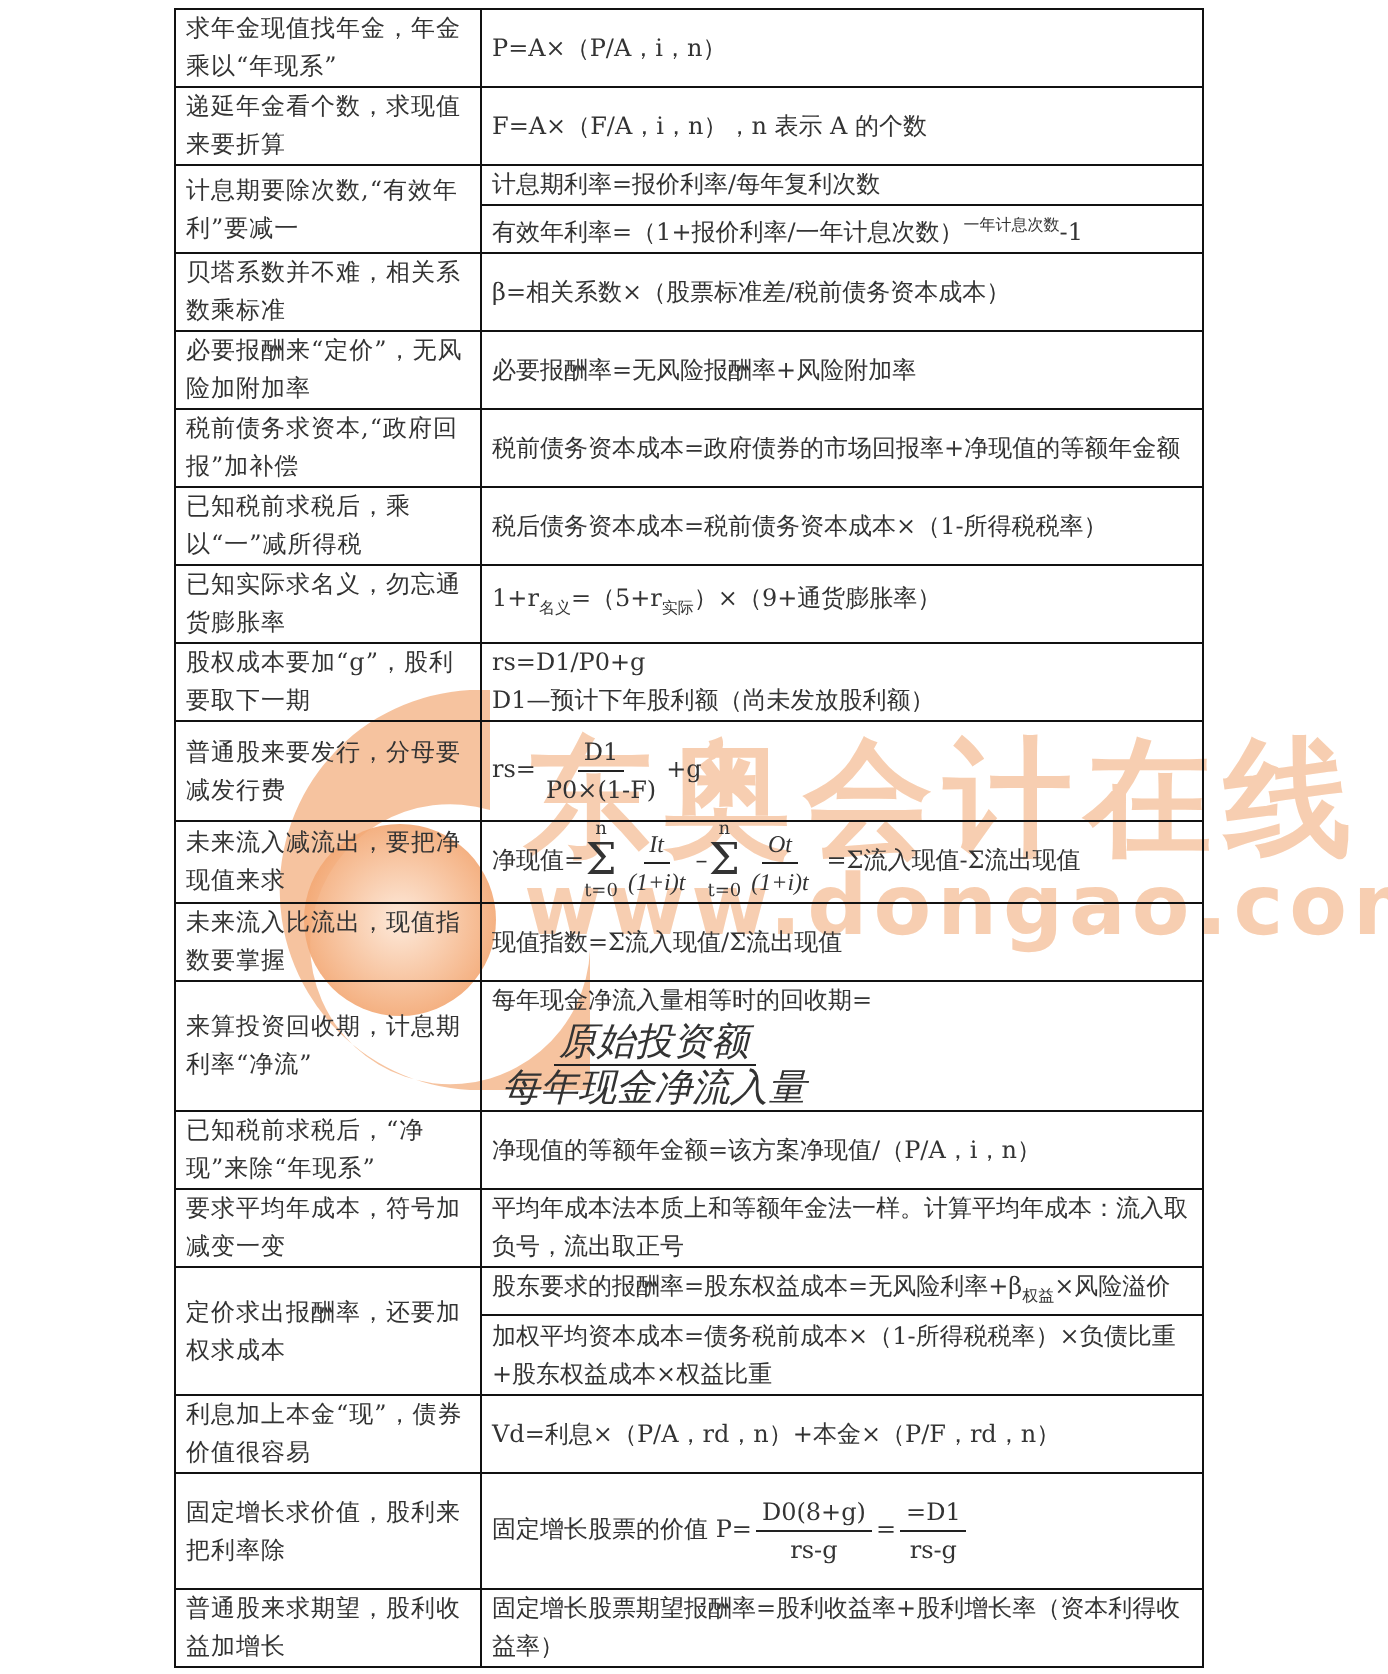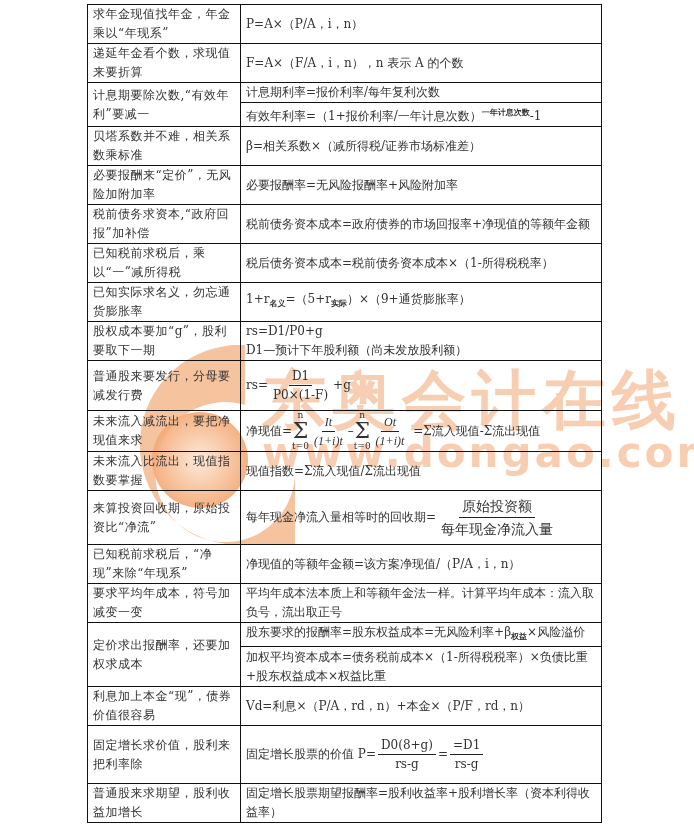--- a/index.html
+++ b/index.html
@@ -15,24 +15,24 @@
             line-height:1; white-space:nowrap; }
   table.formulas { position:absolute; left:87px; top:4px; width:515px; border-collapse:collapse;
                    z-index:1; table-layout:fixed; }
   table.formulas td { border:1.5px solid #111; padding:0 5px; font-size:12px; line-height:19px;
                       vertical-align:middle; background:transparent; color:#333; }
   td.mnemonic { width:142px; letter-spacing:0.5px; }
   td.formula { }
   .frac { display:inline-flex; flex-direction:column; align-items:center; vertical-align:middle; margin:0 2px; }
   .frac .num { border-bottom:1px solid #222; padding:0 3px; line-height:18px; }
   .frac .den { padding:0 3px; line-height:18px; }
-  .frac.big .num, .frac.big .den { font-size:14px; line-height:22px; }
+  .frac.big .num, .frac.big .den { font-size:19px; line-height:22px;font-style:italic; }
   .sigma { display:inline-flex; flex-direction:column; align-items:center; vertical-align:middle; font-size:9px; line-height:9px; }
   .sigma .s { font-size:22px; line-height:22px; }
-  sub, sup { font-size:8px;font-weight:bold; }
+  sub, sup { font-size:8px; }
   .it { font-style:italic;font-family:Liberation Serif, serif; }
 </style>
 </head>
 <body>
 
 <svg class="watermark wm-logo" viewBox="0 0 200 200">
   <defs>
     <radialGradient id="g1" cx="50%" cy="50%" r="50%">
       <stop offset="0%" stop-color="#fde7d6"></stop>
       <stop offset="100%" stop-color="#f3a874"></stop>
@@ -56,21 +56,21 @@
   </tr>
   <tr style="height:19px">
     <td class="mnemonic" rowspan="2">计息期要除次数,“有效年利”要减一</td>
     <td class="formula">计息期利率=报价利率/每年复利次数</td>
   </tr>
   <tr style="height:19px">
     <td class="formula"><span>有效年利率=（1+报价利率/一年计息次数）</span><sup>一年计息次数</sup><span>-1</span></td>
   </tr>
   <tr style="height:38px">
     <td class="mnemonic">贝塔系数并不难，相关系数乘标准</td>
-    <td class="formula">β=相关系数×（减所得税/证券市场标准差）</td>
+    <td class="formula">β=相关系数×（股票标准差/税前债务资本成本）</td>
   </tr>
   <tr style="height:38px">
     <td class="mnemonic">必要报酬来“定价”，无风险加附加率</td>
     <td class="formula">必要报酬率=无风险报酬率+风险附加率</td>
   </tr>
   <tr style="height:38px">
     <td class="mnemonic">税前债务求资本,“政府回报”加补偿</td>
     <td class="formula">税前债务资本成本=政府债券的市场回报率+净现值的等额年金额</td>
   </tr>
   <tr style="height:38px">
@@ -115,21 +115,21 @@
             <span class="num">Ot</span>
             <span class="den">(1+i)t</span>
           </span>&nbsp;<span>=Σ流入现值-Σ流出现值</span>
     </td>
   </tr>
   <tr style="height:38px">
     <td class="mnemonic">未来流入比流出，现值指数要掌握</td>
     <td class="formula">现值指数=Σ流入现值/Σ流出现值</td>
   </tr>
   <tr style="height:54px">
-    <td class="mnemonic">来算投资回收期，原始投资比“净流”</td>
+    <td class="mnemonic">来算投资回收期，计息期利率“净流”</td>
     <td class="formula">
       <span>每年现金净流入量相等时的回收期=</span><span class="frac big">
             <span class="num">原始投资额</span>
             <span class="den">每年现金净流入量</span>
           </span>
     </td>
   </tr>
   <tr style="height:38px">
     <td class="mnemonic">已知税前求税后，“净现”来除“年现系”</td>
     <td class="formula">净现值的等额年金额=该方案净现值/（P/A，i，n）</td>

